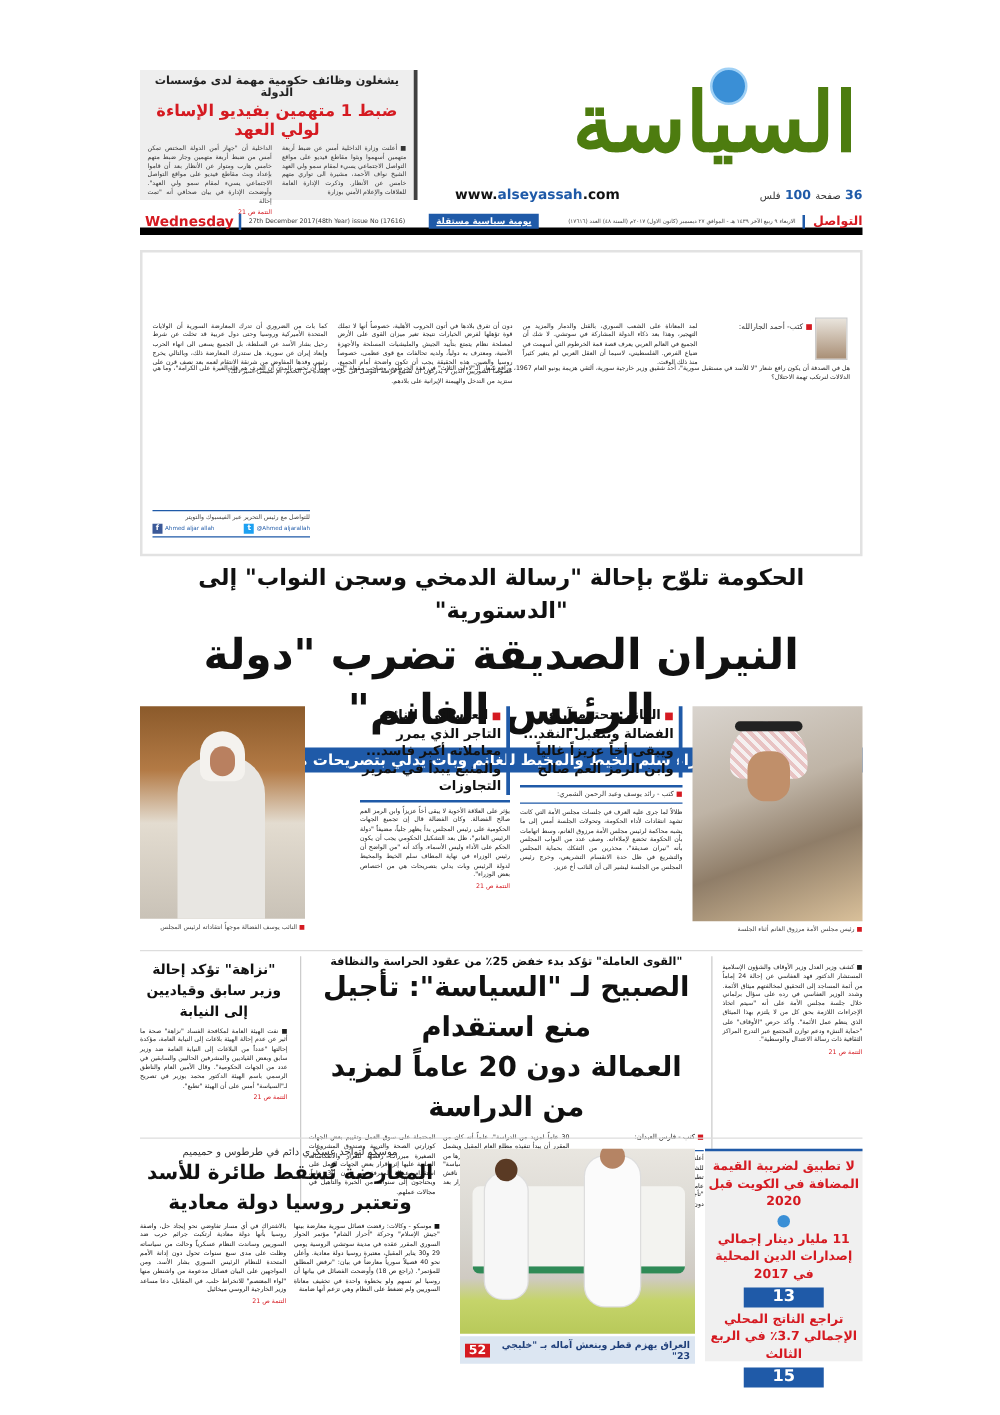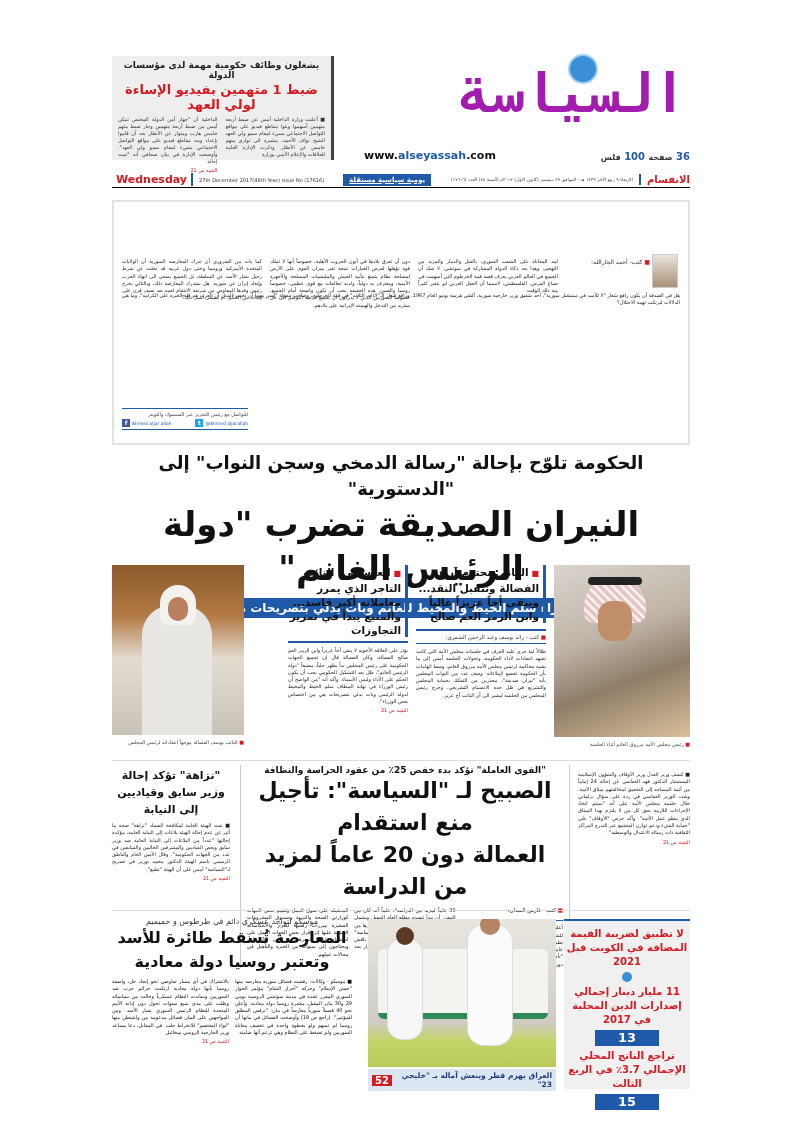--- a/index.html
+++ b/index.html
@@ -8,28 +8,28 @@
 
   
   .teaser { position: absolute; left: 0; top: 16px; width: 222px; height: 104px; background: #eeeeee; border-right: 3px solid #404040; padding: 4px 6px; direction: rtl; }
   .teaser .kicker { font-size: 9px; font-weight: bold; text-align: center; color: #222; }
   .teaser .head { font-size: 13px; font-weight: bold; color: #d51a21; text-align: center; margin: 2px 0 4px; }
   .teaser .cols { display: flex; gap: 8px; }
   .teaser .col { flex: 1; font-size: 5px; line-height: 7px; color: #333; text-align: justify; }
   .teaser .cont { font-size: 5px; color: #d51a21; margin-top: 2px; }
 
   .logo { position: absolute; right: 0; top: 10px; width: 320px; height: 100px; direction: rtl; }
-  .logo .word { position: absolute; right: 4px; top: 0; font-size: 54px; font-weight: bold; color: #a21caf; letter-spacing: -2px; line-height: 96px; font-family: Liberation Mono, monospace; }
+  .logo .word { position: absolute; right: 4px; top: 0; font-size: 66px; font-weight: bold; color: #4d7c0f; letter-spacing: -2px; line-height: 96px; font-family: Liberation Sans, sans-serif; }
   .logo .bird { position: absolute; right: 92px; top: 4px; width: 30px; height: 30px; border-radius: 50%; background: #3a8fd6; border: 2px solid #9fd0f5; }
   .logo .url { position: absolute; left: -6px; bottom: -12px; font-size: 11px; font-weight: bold; color: #111; direction: ltr; }
   .logo .url .dom { color: #1f5aa8; margin-top: 32px; }
   .logo .price { position: absolute; right: 0; bottom: -12px; font-size: 10px; font-weight: bold; color: #1f5aa8; direction: rtl; }
-  .logo .price span.g { color: #333; font-weight: bold; font-size: 8px; }
-
-  .dateline { position: absolute; left: 0; top: 132px; width: 578px; height: 16px; display: flex; align-items: center; border-bottom: 1px solid #000000; }
+  .logo .price span.g { color: #333; font-weight: normal; font-size: 8px; }
+
+  .dateline { position: absolute; left: 0; top: 132px; width: 578px; height: 16px; display: flex; align-items: center; border-bottom: 6px solid #000000; }
   .dateline .en-day { color: #d51a21; font-weight: bold; font-size: 11px; padding: 0 4px; border-right: 2px solid #1f5aa8; }
   .dateline .en-date { font-size: 5px; color: #333; padding-left: 6px; width: 150px; }
   .dateline .tag { background: #1f5aa8; color: #fff; font-size: 7px; font-weight: bold; padding: 2px 6px; direction: rtl; text-decoration: underline; }
   .dateline .ar-date { flex: 1; font-size: 4.5px; color: #444; text-align: right; padding-right: 6px; direction: rtl; }
   .dateline .ar-day { color: #d51a21; font-weight: bold; font-size: 10px; padding-left: 6px; border-left: 2px solid #1f5aa8; direction: rtl; }
 
   
   .editorial { position: absolute; left: 0; top: 160px; width: 578px; height: 245px; border: 2px solid #e2e2e2; padding: 6px 8px; direction: rtl; }
   .editorial .title { font-size: 30px; font-weight: bold; text-align: center; line-height: 40px; color: #111; }
   .editorial .author-box { position: absolute; right: 8px; top: 52px; width: 112px; }
@@ -144,21 +144,21 @@
       <span>100</span>
       <span class="g">فلس</span>
     </div>
   </div>
 
   <div class="dateline">
     <span class="en-day">Wednesday</span>
     <span class="en-date">27th December 2017(48th Year) issue No (17616)</span>
     <span class="tag">يومية سياسية مستقلة</span>
     <span class="ar-date">الاربعاء ٩ ربيع الآخر ١٤٣٩ هـ - الموافق ٢٧ ديسمبر (كانون الاول) ٢٠١٧م (السنة ٤٨) العدد (١٧٦١٦)</span>
-    <span class="ar-day">الانقسام</span>
+    <span class="ar-day">التواصل</span>
   </div>
 
   <div class="editorial">
     <div class="author-box">
       <div class="author-photo"></div>
       <div class="author-name">كتب- أحمد الجارالله:</div>
     </div>
     <div class="body" style="right: 8px; top: 90px;">
       <div class="bcol">هل في الصدفة أن يكون رافع شعار "لا للأسد في مستقبل سورية"، أحد شقيق وزير خارجية سورية، ألتقي هزيمة يونيو العام 1967، ورافع شعار الـ"لاءات الثلاث" في قمة الخرطوم، وصاحب مقولة "ليس مهماً أن نخسر المدن أن العرب هم قلة الغيرة على الكرامة"، وما هي الدلالات لنرتكب تهمة الاحتلال؟</div>
     </div>
@@ -243,21 +243,21 @@
 
     <div class="nazaha">
       <div class="hl">"نزاهة" تؤكد إحالة وزير سابق وقياديين إلى النيابة</div>
       <div class="txt">■ نفت الهيئة العامة لمكافحة الفساد "نزاهة" صحة ما أثير عن عدم إحالة الهيئة بلاغات إلى النيابة العامة، مؤكدة إحالتها "عدداً من البلاغات إلى النيابة العامة ضد وزير سابق وبعض القياديين والمشرفين الحاليين والسابقين في عدد من الجهات الحكومية". وقال الأمين العام والناطق الرسمي باسم الهيئة الدكتور محمد بوزبر في تصريح لـ"السياسة" أمس على أن الهيئة "تطبع".</div>
       <div class="cont">التتمة ص 21</div>
     </div>
   </div>
 
   <div class="bottom">
     <div class="index-box">
-      <div class="item">لا تطبيق لضريبة القيمة المضافة في الكويت قبل 2021</div>
+      <div class="item">لا تطبيق لضريبة القيمة المضافة في الكويت قبل 2020</div>
       <div class="ball"></div>
       <div class="item">11 مليار دينار إجمالي إصدارات الدين المحلية في 2017</div>
       <div class="num">13</div>
       <div class="item">تراجع الناتج المحلي الإجمالي 3.7٪ في الربع الثالث</div>
       <div class="num">15</div>
     </div>
 
     <div class="football">
       <div class="van"></div>
       <div class="p1"></div>

